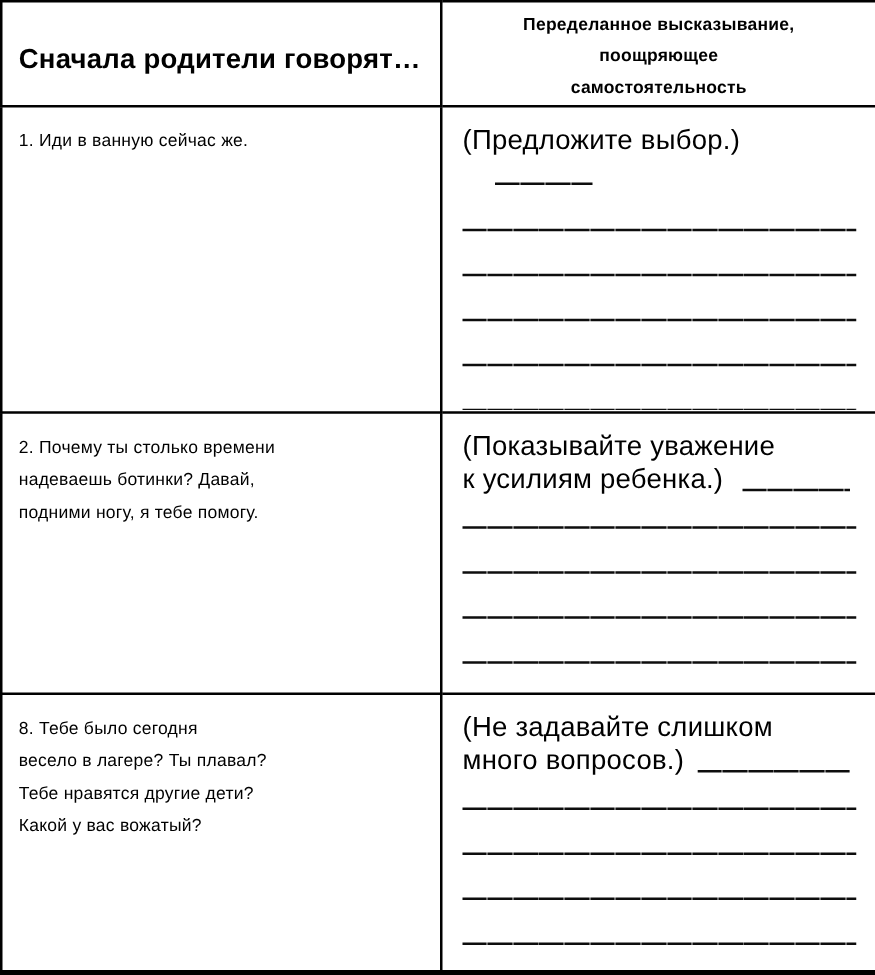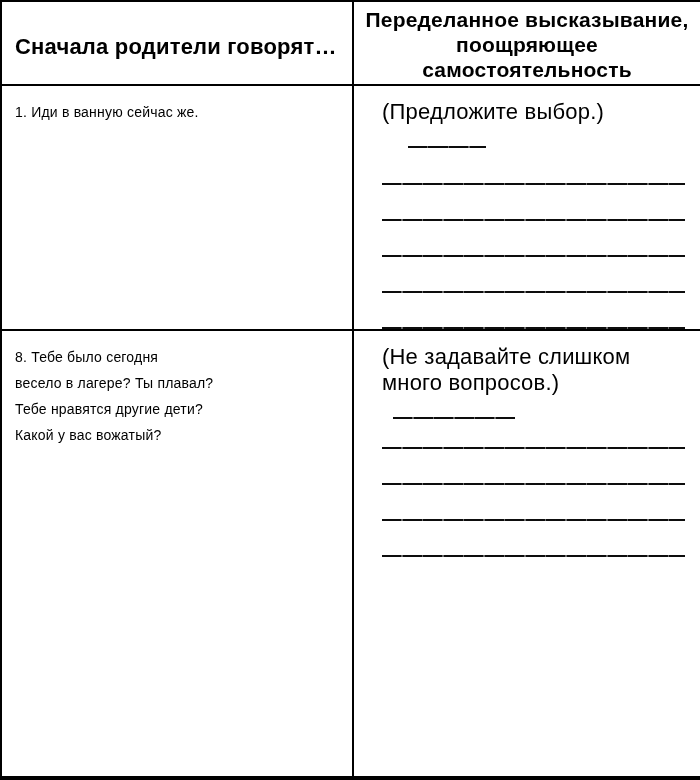--- a/index.html
+++ b/index.html
@@ -36,43 +36,44 @@
     vertical-align: middle;
     text-align: left;
     font-size: 22px;
     font-weight: bold;
     padding: 8px 6px 0 13px;
     letter-spacing: 0.2px;
   }
   th.hdr-right {
     vertical-align: middle;
     text-align: center;
-    font-size: 21px;
+    font-size: 14px;
     font-weight: bold;
     line-height: 25px;
     white-space: pre-line;
     padding: 2px 4px 0 4px;
     letter-spacing: 0.2px;
   }
   tr.row-1 { height: 235px; }
   tr.row-2 { height: 225px; }
   td.prompt-cell {
     vertical-align: top;
     font-size: 14px;
     line-height: 26px;
     padding: 13px 8px 0 13px;
     white-space: pre-line;
     letter-spacing: 0.2px;
   }
   td.answer-cell {
     vertical-align: top;
     font-size: 22px;
     line-height: 26px;
-    padding: 13px 15px 0 28px;
+    padding: 13px 15px 0 16px;
     letter-spacing: 0.2px;
+    border-radius: 18px;
   }
   .hint-wrap { white-space: pre-line; }
   .short-line {
     display: inline-block;
     height: 20px;
     vertical-align: -3px;
     background: repeating-linear-gradient(90deg, #0d0d0d 0 19px, #6a6a6a 19px 20.5px) bottom / 100% 2px no-repeat;
   }
   .sl-0 { width: 78px;  margin-left: 26px; }
   .sl-1 { width: 86px;  margin-left: 15px; }
@@ -118,20 +119,35 @@
         <div class="writing-lines lines-after-one">
               <div class="line"></div>
               <div class="line"></div>
               <div class="line"></div>
               <div class="line"></div>
               <div class="line"></div>
             </div>
       </td>
     </tr>
 
+    <tr class="row-2">
+      <td class="prompt-cell">2. Почему ты столько времени
+надеваешь ботинки? Давай,
+подними ногу, я тебе помогу.</td>
+      <td class="answer-cell">
+        <div class="hint-wrap"><span>(Показывайте уважение
+к усилиям ребенка.)</span><span class="short-line sl-1"></span></div>
+        <div class="writing-lines lines-after-two">
+              <div class="line"></div>
+              <div class="line"></div>
+              <div class="line"></div>
+              <div class="line"></div>
+            </div>
+      </td>
+    </tr>
 
     <tr>
       <td class="prompt-cell">8. Тебе было сегодня
 весело в лагере? Ты плавал?
 Тебе нравятся другие дети?
 Какой у вас вожатый?</td>
       <td class="answer-cell">
         <div class="hint-wrap"><span>(Не задавайте слишком
 много вопросов.)</span><span class="short-line sl-2"></span></div>
         <div class="writing-lines lines-after-two">

